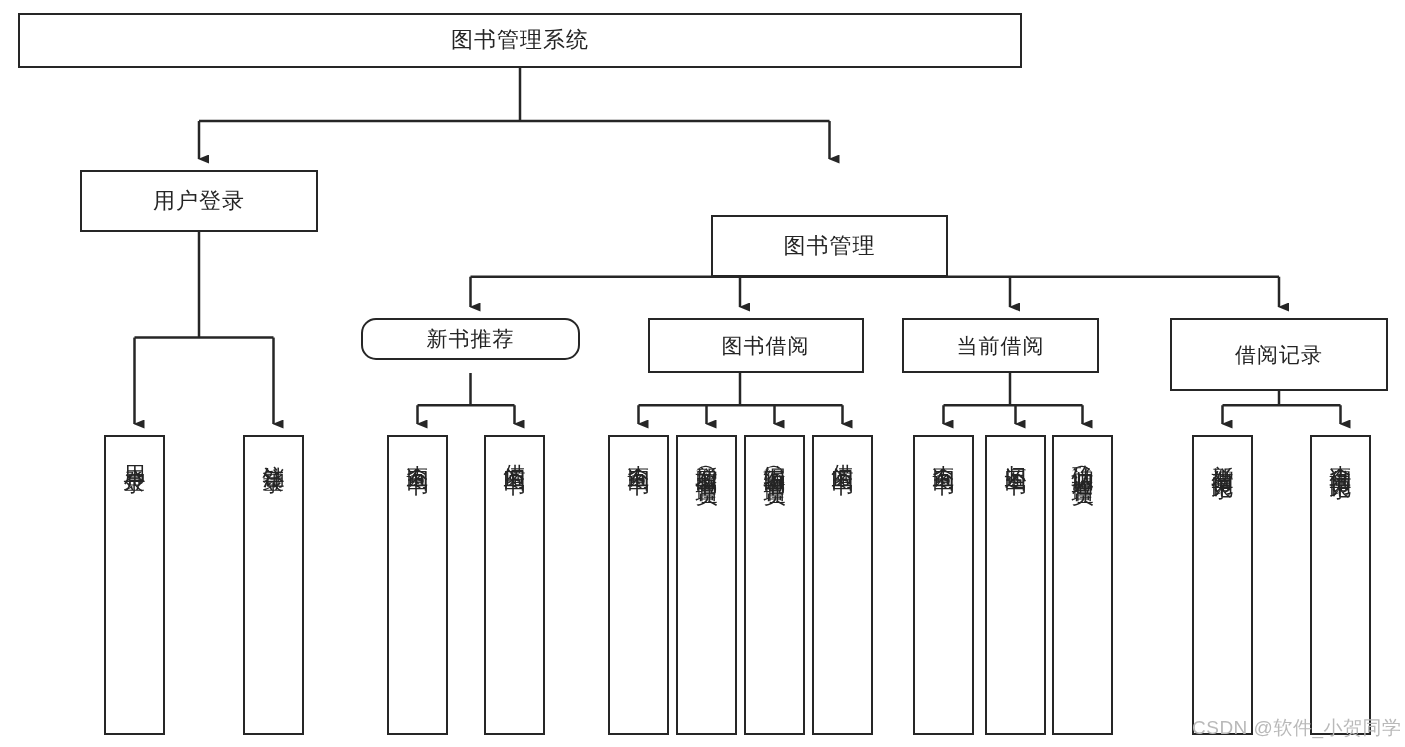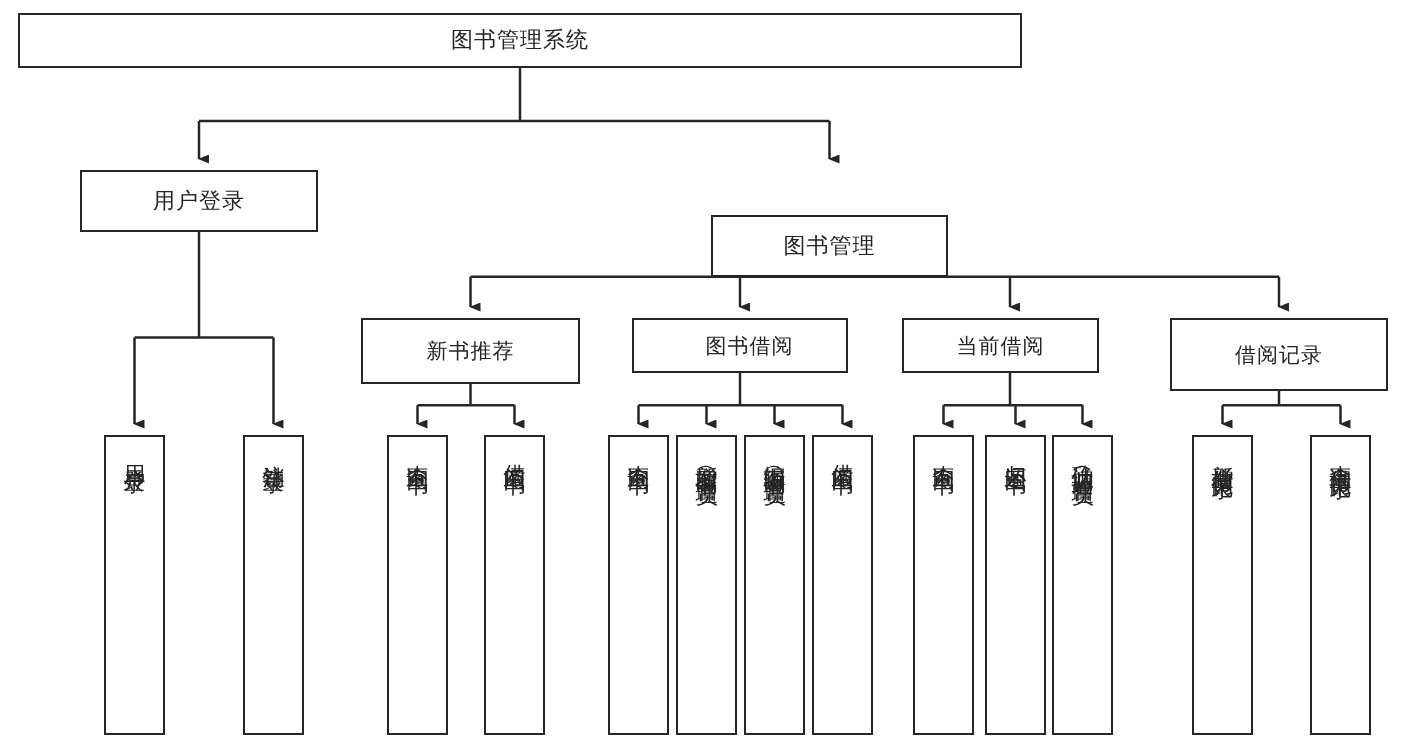--- a/index.html
+++ b/index.html
@@ -118,24 +118,24 @@
   <div id="node-layer">
       <div class="node-box level0" style="left: 18px; top: 13px; width: 1004px; height: 55px;">
         <span class="node-label">图书管理系统</span>
       </div>
       <div class="node-box level1" style="left: 80px; top: 170px; width: 238px; height: 62px;">
         <span class="node-label">用户登录</span>
       </div>
       <div class="node-box level1" style="left: 711px; top: 170px; width: 237px; height: 62px; margin-top: 45px;">
         <span class="node-label">图书管理</span>
       </div>
-      <div class="node-box level2" style="left: 361px; top: 318px; width: 219px; height: 66px;">
+      <div class="node-box level2" style="left: 361px; top: 318px; width: 219px; height: 42px; border-radius: 15px;">
         <span class="node-label">新书推荐</span>
       </div>
-      <div class="node-box level2" style="left: 632px; top: 318px; width: 216px; height: 55px; padding-left: 19px;">
+      <div class="node-box level2" style="left: 648px; top: 318px; width: 216px; height: 55px; padding-left: 19px;">
         <span class="node-label">图书借阅</span>
       </div>
       <div class="node-box level2" style="left: 902px; top: 318px; width: 197px; height: 55px;">
         <span class="node-label">当前借阅</span>
       </div>
       <div class="node-box level2" style="left: 1170px; top: 318px; width: 218px; height: 73px;">
         <span class="node-label">借阅记录</span>
       </div>
       <div class="node-box level3 vertical" style="left: 104px; top: 435px; width: 61px; height: 300px;">
         <span class="node-label">用户登录</span>
@@ -170,13 +170,14 @@
       <div class="node-box level3 vertical" style="left: 1052px; top: 435px; width: 61px; height: 300px;">
         <span class="node-label">确认归还（管理员）</span>
       </div>
       <div class="node-box level3 vertical" style="left: 1192px; top: 435px; width: 61px; height: 300px;">
         <span class="node-label">新增借阅记录</span>
       </div>
       <div class="node-box level3 vertical" style="left: 1310px; top: 435px; width: 61px; height: 300px;">
         <span class="node-label">查询借阅记录</span>
       </div>
     </div>
+  <div class="watermark" style="left: 1192px; top: 715px;">CSDN @软件_小贺同学</div>
 </div>
 
 </body></html>

